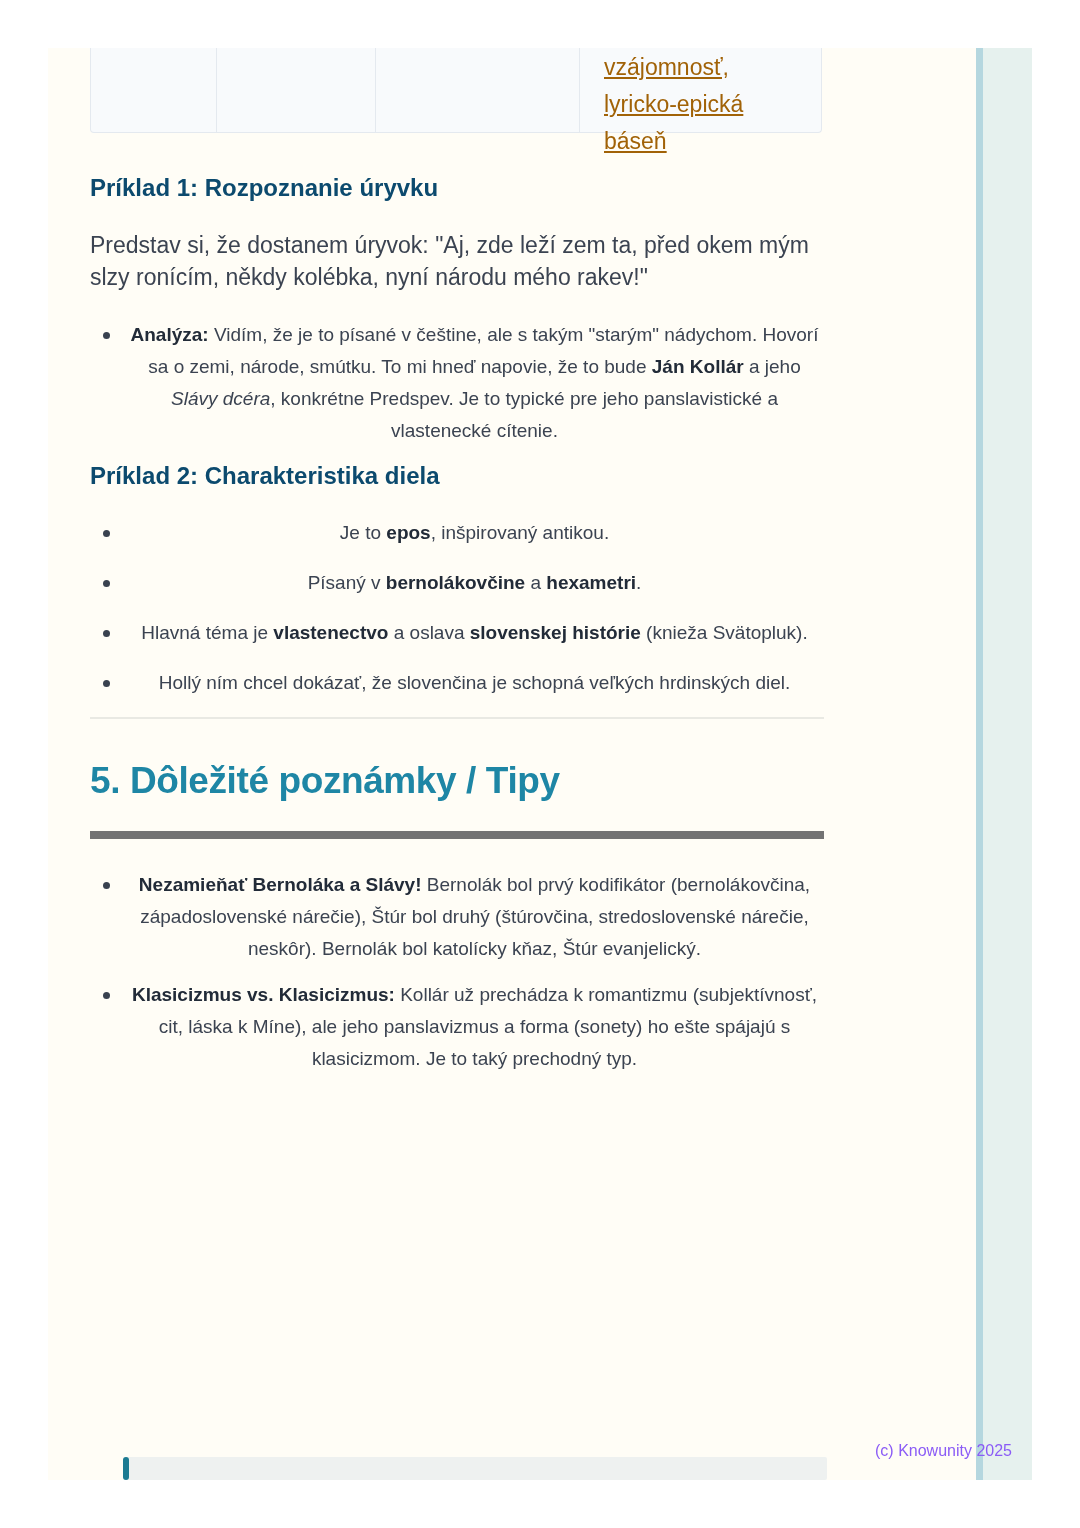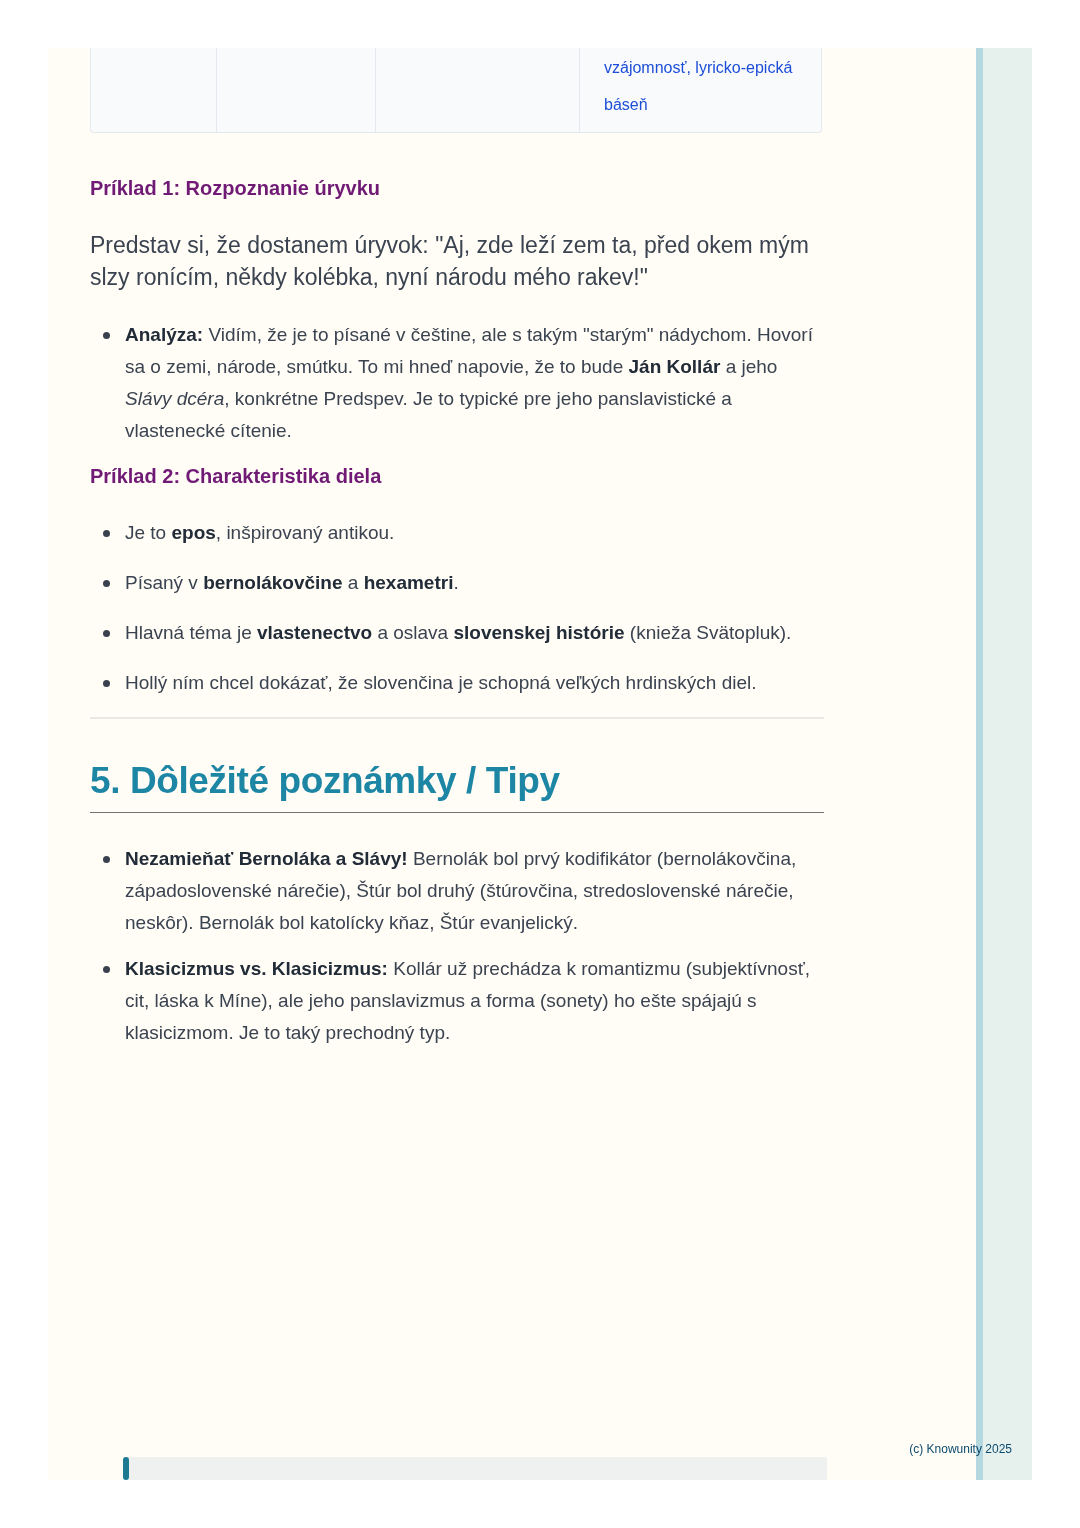--- a/index.html
+++ b/index.html
@@ -35,32 +35,32 @@
     border:1px solid #e4e9ef;
     border-top:none;
     border-radius:0 0 4px 4px;
     margin-bottom:42px;
     box-sizing:border-box;
   }
   .tbl .cell{box-sizing:border-box;height:100%;}
   .tbl .c0{width:126px;border-right:1px solid #e4e9ef;}
   .tbl .c1{width:159px;border-right:1px solid #e4e9ef;}
   .tbl .c2{width:204px;border-right:1px solid #e4e9ef;}
-  .tbl .c3{flex:1;padding:1px 14px 0 24px;font-size:16px;line-height:37px;color:#1d4ed8;}
+  .tbl .c3{flex:1;padding:1px 14px 0 24px;font-size:23px;line-height:37px;color:#a16207;text-decoration:underline;}
   h3{
-    font-size:20px;line-height:26px;
-    font-weight:700;color:#701a75;
+    font-size:24px;line-height:26px;
+    font-weight:700;color:#0c4a6e;
     margin:14px 0 28px 0;
   }
   h3.second{margin-top:10px;}
   p{
     font-size:23px;line-height:32px;
     margin:0 0 26px 0;color:#3b4351;
   }
-  ul{list-style:none;margin:0 0 16px 0;padding:0;}
+  ul{list-style:none;margin:0 0 16px 0;padding:0;text-align:center;}
   li{
     position:relative;
     padding-left:35px;
     font-size:19px;line-height:32px;
     margin-bottom:16px;color:#3b4351;
   }
   ul.spread li{margin-bottom:18px;}
   ul.tips li{margin-bottom:14px;}
   li:last-child{margin-bottom:0;}
   li::before{
@@ -75,41 +75,41 @@
     border:none;
     border-top:2px solid #e9e9e3;
     margin:14px 0 40px 0;
   }
   h2.section{
     font-size:37px;line-height:44px;
     font-weight:800;
     letter-spacing:-0.4px;
     color:#1e86a5;
     margin:0 0 30px 0;
-    padding-bottom:9px;
-    border-bottom:1px solid #737373;
+    padding-bottom:28px;
+    border-bottom:8px solid #737373;
   }
   .quote{
     position:absolute;
     left:75px;top:1409px;
     width:704px;height:23px;
     background:#eef1f0;
     border-radius:2px;
   }
   .quote .bar{
     position:absolute;left:0;top:0;
     width:6px;height:23px;
     background:#1b7a91;
     border-radius:3px;
   }
   .copyright{
     position:absolute;
     top:1394px;right:20px;
-    font-size:12px;
-    color:#0c4a6e;
+    font-size:16px;
+    color:#8b5cf6;
     z-index:2;
   }
 </style>
 </head>
 <body>
 
 <div class="sheet">
 
   <div class="stripe"></div>
 

